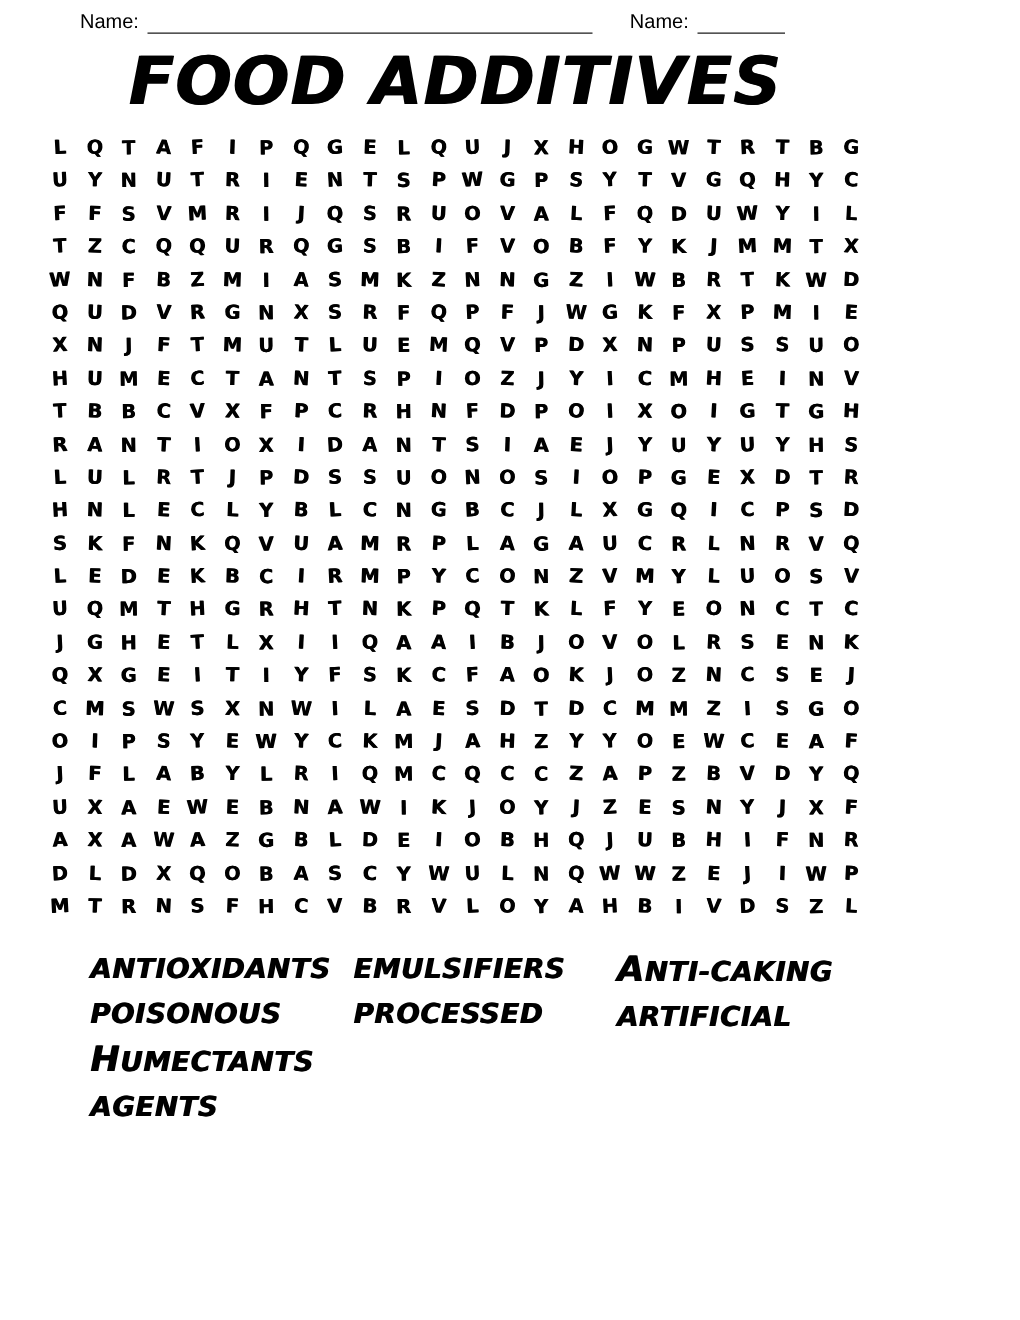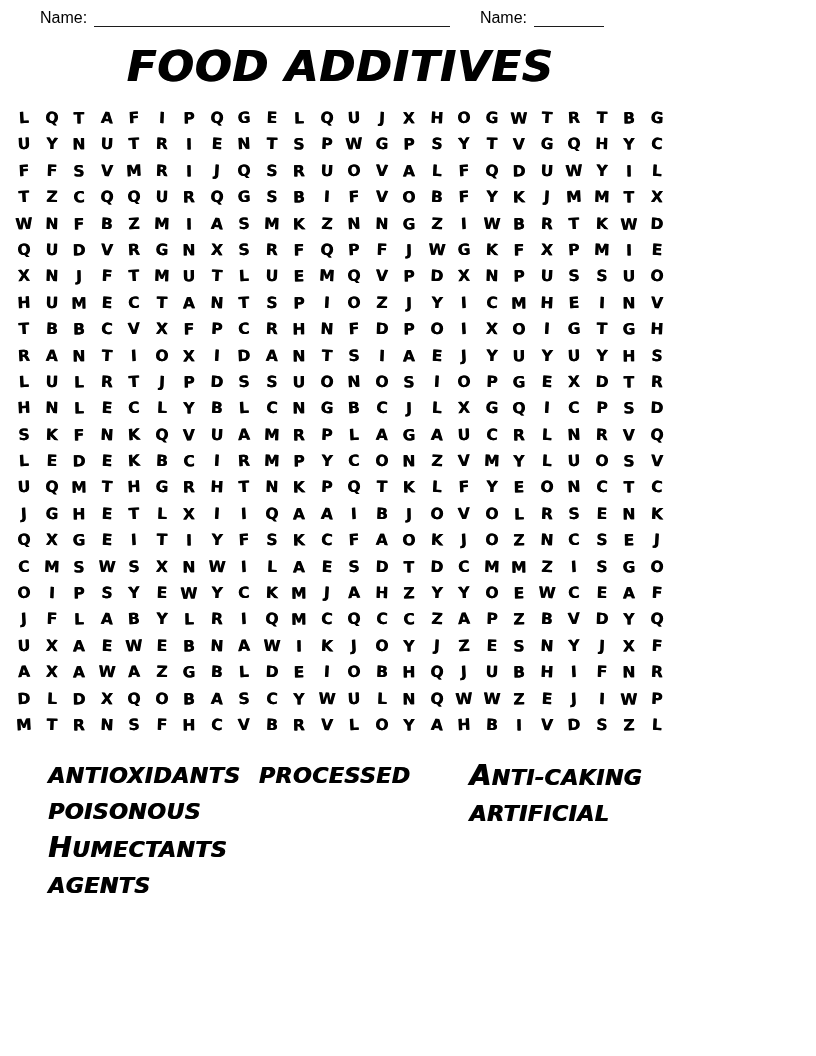--- a/index.html
+++ b/index.html
@@ -7,20 +7,21 @@
     width: 816px; height: 1056px;
     background: #ffffff;
     font-family: "Liberation Sans", sans-serif;
     color: #000000;
     overflow: hidden;
   }
   .page {
     position: relative;
     width: 680px; height: 1056px;
     background: #ffffff;
+    margin-left: 24px;
   }
 
   
   .header {
     display: flex;
     align-items: flex-end;
     padding: 9px 76px 0 40px;
     font-size: 16px;
     line-height: 18px;
   }
@@ -33,21 +34,21 @@
   .date-group { display: flex; align-items: flex-end; margin-left: 30px; }
   .date-line { width: 70px; margin-left: 7px; }
 
   
   .title {
     margin-top: 16px;
     text-align: center;
     font-family: "DejaVu Sans", sans-serif;
     font-weight: bold;
     font-style: italic;
-    font-size: 43px;
+    font-size: 53px;
     letter-spacing: 1px;
     line-height: 46px;
     text-shadow: 1.1px 0 0 currentColor;
   }
 
   
   .grid {
     width: 660px;
     margin: 16px auto 0;
     display: grid;
@@ -686,20 +687,21 @@
     </div>
 
   <div class="words">
       <div class="word-col">
         <div class="word">ANTIOXIDANTS</div>
         <div class="word">POISONOUS</div>
         <div class="word lead">Humectants</div>
         <div class="word">AGENTS</div>
       </div>
       <div class="word-col">
+        <div class="word">EMULSIFIERS</div>
         <div class="word">PROCESSED</div>
       </div>
       <div class="word-col">
         <div class="word lead">Anti-caking</div>
         <div class="word">artificial</div>
       </div>
     </div>
 
 </div>
 

